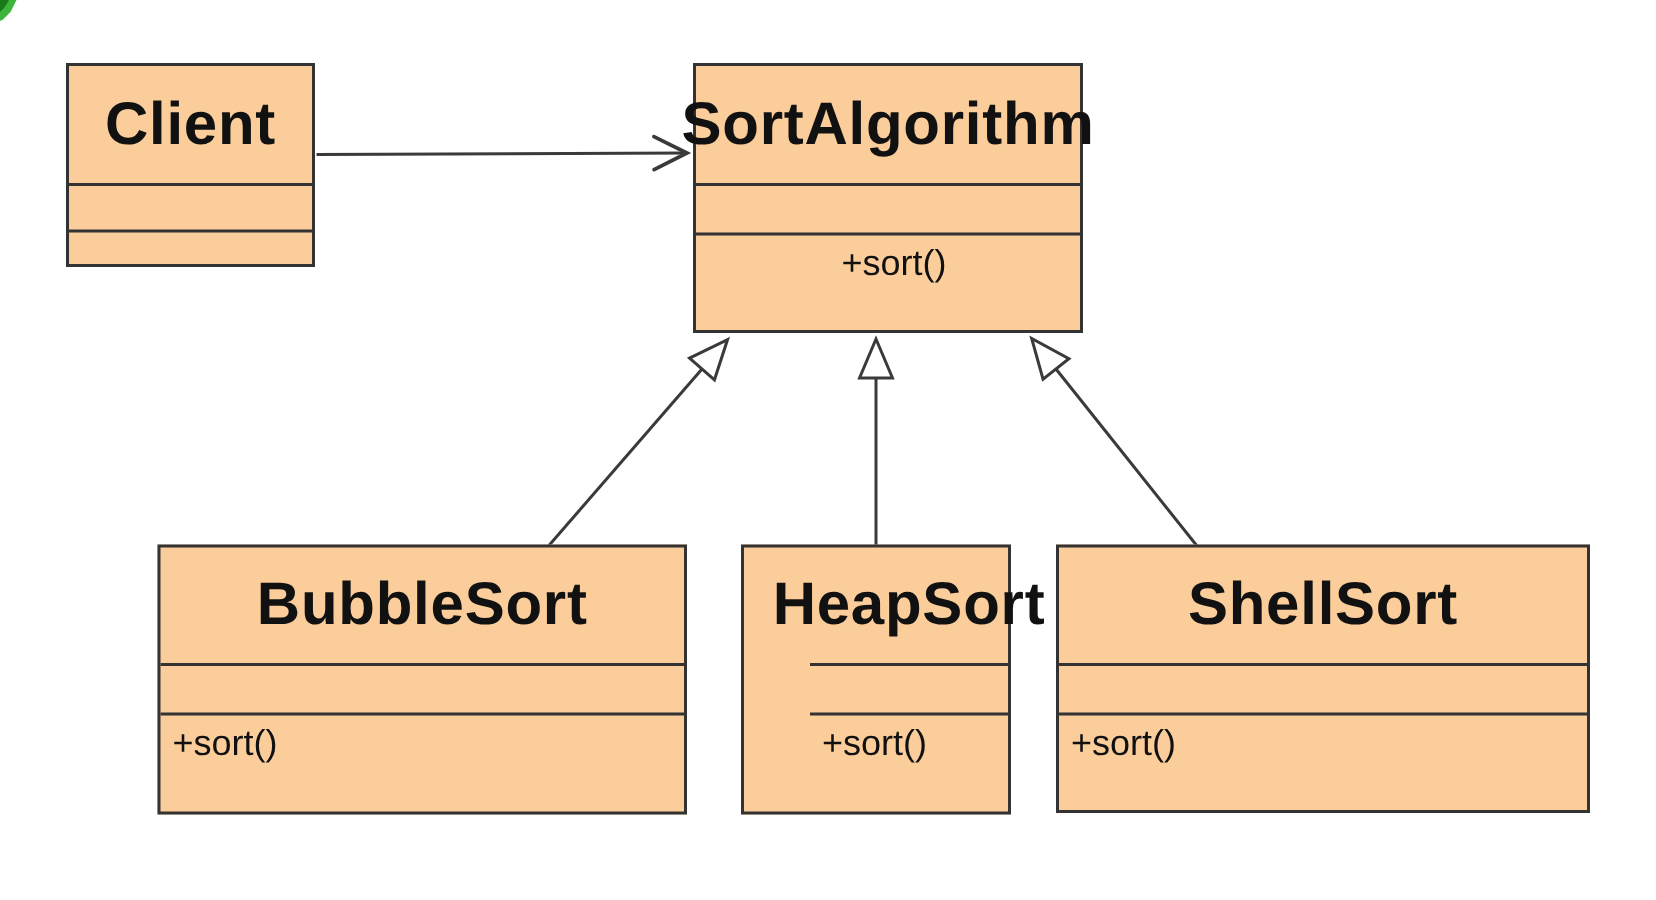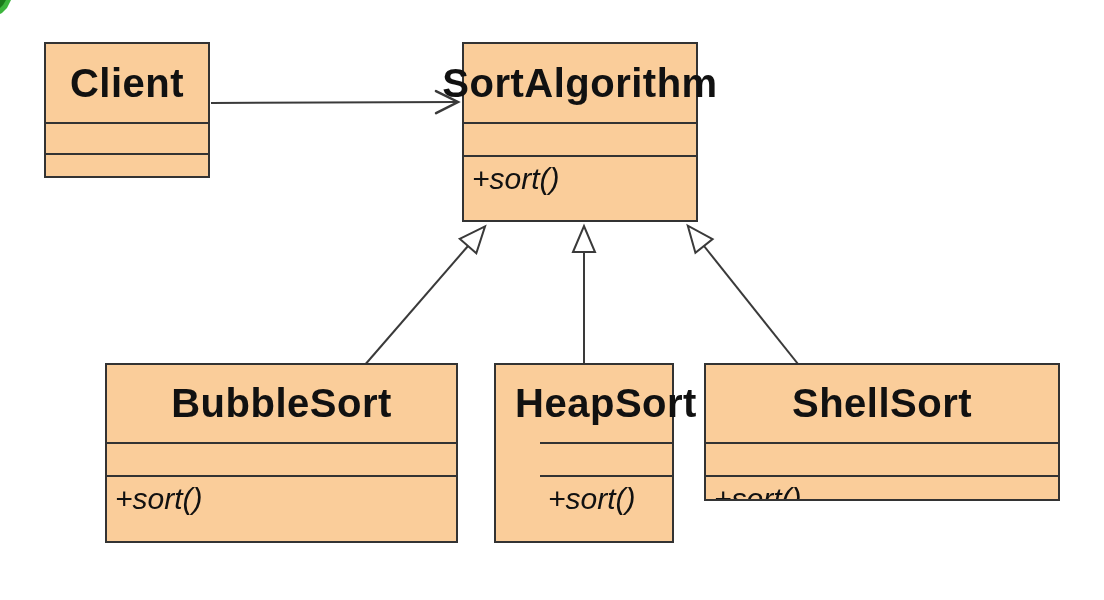--- a/index.html
+++ b/index.html
@@ -63,42 +63,41 @@
     letter-spacing: 0.5px;
     box-sizing: border-box;
   }
   .compartment-attrs {
     border-top: 2px solid var(--class-border);
     box-sizing: border-box;
   }
   .compartment-ops {
     border-top: 2px solid var(--class-border);
     flex: 1;
-    font-size: 30px;
+    font-size: 24px;
     padding: 5px 0 0 8px;
     box-sizing: border-box;
     overflow: hidden;
-    font-style: italic;
   }
   
   #box-client { left: 44px; top: 42px; width: 166px; height: 136px; }
   #box-client .compartment-name { height: 78px; }
   #box-client .compartment-attrs { height: 31px; }
   #box-client .compartment-ops { padding: 0; }
 
-  #box-sortalgorithm { left: 462px; top: 42px; width: 236px; height: 180px; }
+  #box-sortalgorithm { left: 462px; top: 42px; width: 260px; height: 180px; text-align: center; }
   #box-sortalgorithm .compartment-name { height: 78px; }
   #box-sortalgorithm .compartment-attrs { height: 33px; }
 
   .sub-class { top: 363px; height: 180px; }
   .sub-class .compartment-name { height: 77px; }
   .sub-class .compartment-attrs { height: 33px; }
   #box-bubblesort { left: 105px; width: 353px; }
   #box-heapsort  { left: 494px; width: 180px; padding-left: 44px; }
-  #box-shellsort { left: 704px; width: 356px; height: 138px; }
+  #box-shellsort { left: 704px; width: 356px; height: 179px; }
 
   #corner-artifact {
     position: absolute;
     left: 0;
     top: 0;
   }
 </style>
 </head>
 <body>
 

